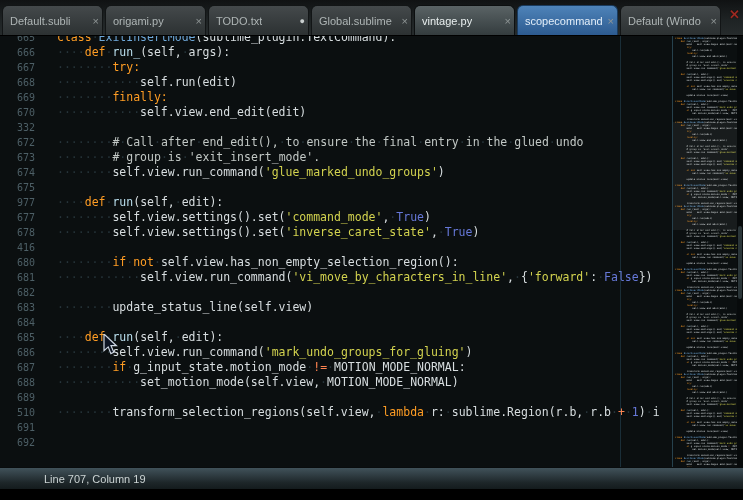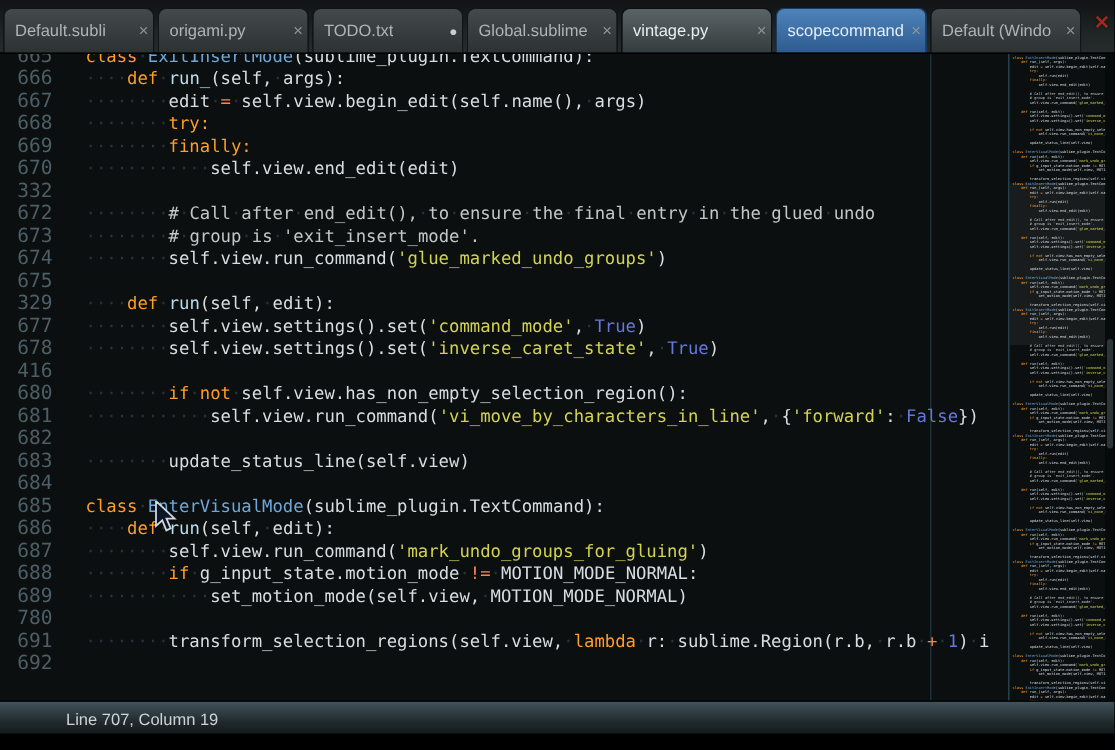--- a/index.html
+++ b/index.html
@@ -23,21 +23,21 @@
   .tab-ind{position:absolute;right:3px;top:50%;transform:translateY(-50%);
     font:11px "Liberation Sans",sans-serif;color:#8f9696;}
   .tab-ind.modified{font-size:9px;color:#c9cfcf;}
   .win-close{position:absolute;top:7px;right:3px;font:bold 13px "Liberation Sans",sans-serif;
     color:#9c2a22;text-shadow:0 0 1px #000;z-index:5;cursor:default;}
 
   
   .editor{position:absolute;top:36px;left:0;width:672px;height:431px;background:#0b0f10;overflow:hidden;}
   .scroll{position:absolute;top:-6px;left:0;display:flex;}
   .gutter{width:44px;flex:0 0 44px;text-align:right;padding-right:9px;box-sizing:border-box;}
-  .ln{height:15px;line-height:15px;font-size:13px;color:#4d5f66;}
+  .ln{height:15px;line-height:15px;font-size:10px;color:#4d5f66;}
   .codecol{padding-left:13px;}
   .cl{height:15px;line-height:15px;font-size:11.5px;white-space:pre;color:#d8dee0;}
   .tk-pl{color:#d8dee0;}
   .tk-kw{color:#ff9d24;}
   .tk-op{color:#ff8450;}
   .tk-fn{color:#badfee;}
   .tk-cls{color:#6ea7d8;}
   .tk-str{color:#d3d34f;}
   .tk-con{color:#6678d8;}
   .tk-com{color:#c2c8c5;}
@@ -109,60 +109,59 @@
           <div class="ln">666</div>
           <div class="ln">667</div>
           <div class="ln">668</div>
           <div class="ln">669</div>
           <div class="ln">670</div>
           <div class="ln">332</div>
           <div class="ln">672</div>
           <div class="ln">673</div>
           <div class="ln">674</div>
           <div class="ln">675</div>
-          <div class="ln">329</div>
+          <div class="ln">977</div>
           <div class="ln">677</div>
           <div class="ln">678</div>
           <div class="ln">416</div>
           <div class="ln">680</div>
           <div class="ln">681</div>
           <div class="ln">682</div>
           <div class="ln">683</div>
           <div class="ln">684</div>
           <div class="ln">685</div>
           <div class="ln">686</div>
           <div class="ln">687</div>
           <div class="ln">688</div>
           <div class="ln">689</div>
-          <div class="ln">780</div>
+          <div class="ln">510</div>
           <div class="ln">691</div>
           <div class="ln">692</div>
         </div>
       <div class="codecol">
           <div class="cl"><span class="tk-kw">class</span><span class="ws">·</span><span class="tk-cls">ExitInsertMode</span><span class="tk-pl">(sublime_plugin.TextCommand):</span></div>
           <div class="cl"><span class="ws">····</span><span class="tk-kw">def</span><span class="ws">·</span><span class="tk-fn">run_</span><span class="tk-pl">(self,</span><span class="ws">·</span><span class="tk-pl">args):</span></div>
-          <div class="cl"><span class="ws">········</span><span class="tk-pl">edit</span><span class="ws">·</span><span class="tk-op">=</span><span class="ws">·</span><span class="tk-pl">self.view.begin_edit(self.name(),</span><span class="ws">·</span><span class="tk-pl">args)</span></div>
           <div class="cl"><span class="ws">········</span><span class="tk-kw">try:</span></div>
+          <div class="cl"><span class="ws">············</span><span class="tk-pl">self.run(edit)</span></div>
           <div class="cl"><span class="ws">········</span><span class="tk-kw">finally:</span></div>
           <div class="cl"><span class="ws">············</span><span class="tk-pl">self.view.end_edit(edit)</span></div>
           <div class="cl"></div>
           <div class="cl"><span class="ws">········</span><span class="tk-com">#</span><span class="ws">·</span><span class="tk-com">Call</span><span class="ws">·</span><span class="tk-com">after</span><span class="ws">·</span><span class="tk-com">end_edit(),</span><span class="ws">·</span><span class="tk-com">to</span><span class="ws">·</span><span class="tk-com">ensure</span><span class="ws">·</span><span class="tk-com">the</span><span class="ws">·</span><span class="tk-com">final</span><span class="ws">·</span><span class="tk-com">entry</span><span class="ws">·</span><span class="tk-com">in</span><span class="ws">·</span><span class="tk-com">the</span><span class="ws">·</span><span class="tk-com">glued</span><span class="ws">·</span><span class="tk-com">undo</span></div>
           <div class="cl"><span class="ws">········</span><span class="tk-com">#</span><span class="ws">·</span><span class="tk-com">group</span><span class="ws">·</span><span class="tk-com">is</span><span class="ws">·</span><span class="tk-com">'exit_insert_mode'.</span></div>
           <div class="cl"><span class="ws">········</span><span class="tk-pl">self.view.run_command(</span><span class="tk-str">'glue_marked_undo_groups'</span><span class="tk-pl">)</span></div>
           <div class="cl"></div>
           <div class="cl"><span class="ws">····</span><span class="tk-kw">def</span><span class="ws">·</span><span class="tk-fn">run</span><span class="tk-pl">(self,</span><span class="ws">·</span><span class="tk-pl">edit):</span></div>
           <div class="cl"><span class="ws">········</span><span class="tk-pl">self.view.settings().set(</span><span class="tk-str">'command_mode'</span><span class="tk-pl">,</span><span class="ws">·</span><span class="tk-con">True</span><span class="tk-pl">)</span></div>
           <div class="cl"><span class="ws">········</span><span class="tk-pl">self.view.settings().set(</span><span class="tk-str">'inverse_caret_state'</span><span class="tk-pl">,</span><span class="ws">·</span><span class="tk-con">True</span><span class="tk-pl">)</span></div>
           <div class="cl"></div>
           <div class="cl"><span class="ws">········</span><span class="tk-kw">if</span><span class="ws">·</span><span class="tk-kw">not</span><span class="ws">·</span><span class="tk-pl">self.view.has_non_empty_selection_region():</span></div>
           <div class="cl"><span class="ws">············</span><span class="tk-pl">self.view.run_command(</span><span class="tk-str">'vi_move_by_characters_in_line'</span><span class="tk-pl">,</span><span class="ws">·</span><span class="tk-pl">{</span><span class="tk-str">'forward'</span><span class="tk-pl">:</span><span class="ws">·</span><span class="tk-con">False</span><span class="tk-pl">})</span></div>
           <div class="cl"></div>
           <div class="cl"><span class="ws">········</span><span class="tk-pl">update_status_line(self.view)</span></div>
           <div class="cl"></div>
-          <div class="cl"><span class="tk-kw">class</span><span class="ws">·</span><span class="tk-cls">EnterVisualMode</span><span class="tk-pl">(sublime_plugin.TextCommand):</span></div>
           <div class="cl"><span class="ws">····</span><span class="tk-kw">def</span><span class="ws">·</span><span class="tk-fn">run</span><span class="tk-pl">(self,</span><span class="ws">·</span><span class="tk-pl">edit):</span></div>
           <div class="cl"><span class="ws">········</span><span class="tk-pl">self.view.run_command(</span><span class="tk-str">'mark_undo_groups_for_gluing'</span><span class="tk-pl">)</span></div>
           <div class="cl"><span class="ws">········</span><span class="tk-kw">if</span><span class="ws">·</span><span class="tk-pl">g_input_state.motion_mode</span><span class="ws">·</span><span class="tk-op">!=</span><span class="ws">·</span><span class="tk-pl">MOTION_MODE_NORMAL:</span></div>
           <div class="cl"><span class="ws">············</span><span class="tk-pl">set_motion_mode(self.view,</span><span class="ws">·</span><span class="tk-pl">MOTION_MODE_NORMAL)</span></div>
           <div class="cl"></div>
           <div class="cl"><span class="ws">········</span><span class="tk-pl">transform_selection_regions(self.view,</span><span class="ws">·</span><span class="tk-kw">lambda</span><span class="ws">·</span><span class="tk-pl">r:</span><span class="ws">·</span><span class="tk-pl">sublime.Region(r.b,</span><span class="ws">·</span><span class="tk-pl">r.b</span><span class="ws">·</span><span class="tk-op">+</span><span class="ws">·</span><span class="tk-con">1</span><span class="tk-pl">)</span><span class="ws">·</span><span class="tk-pl">i</span></div>
         </div>
     </div>
     <div class="ruler"></div>
   </div>

